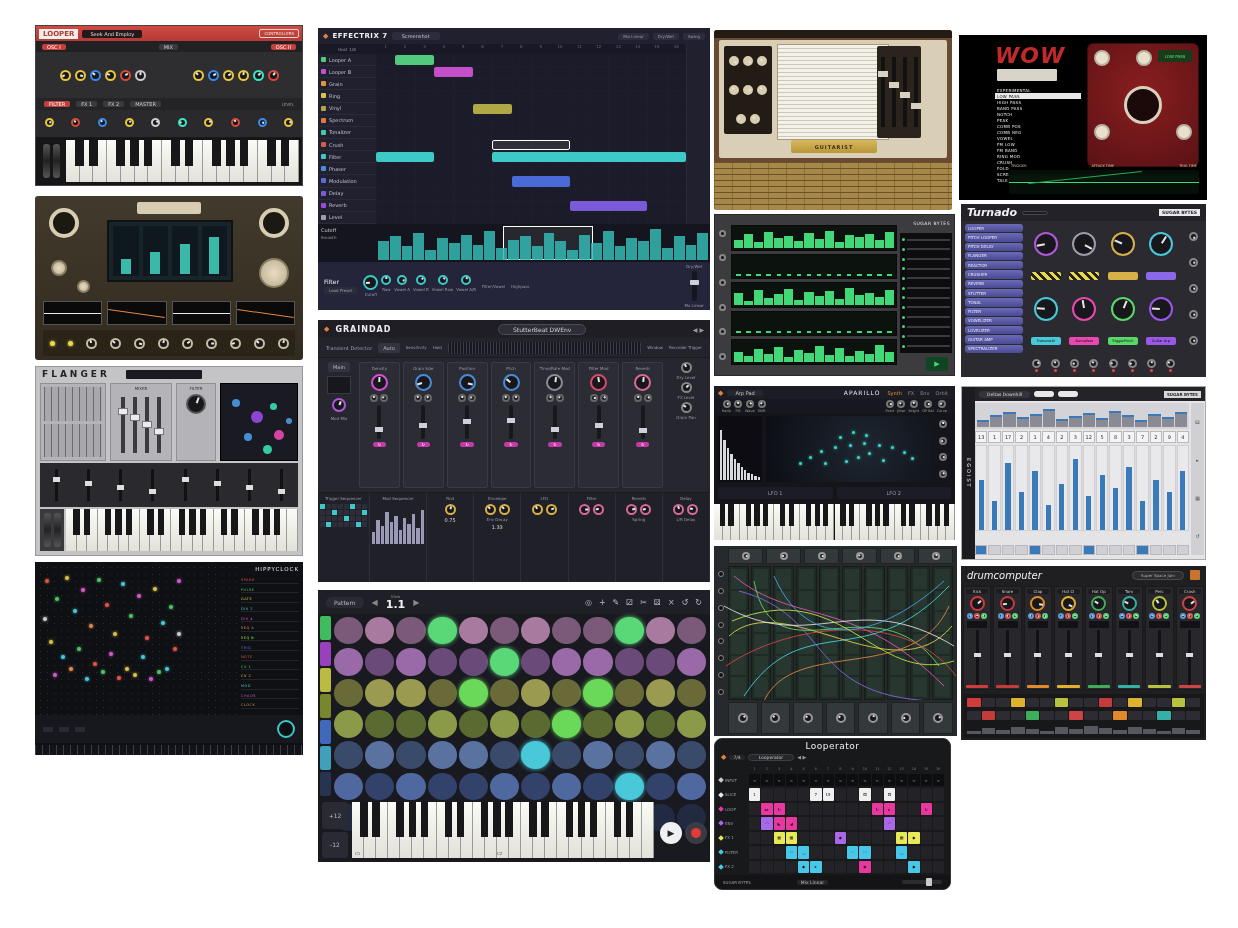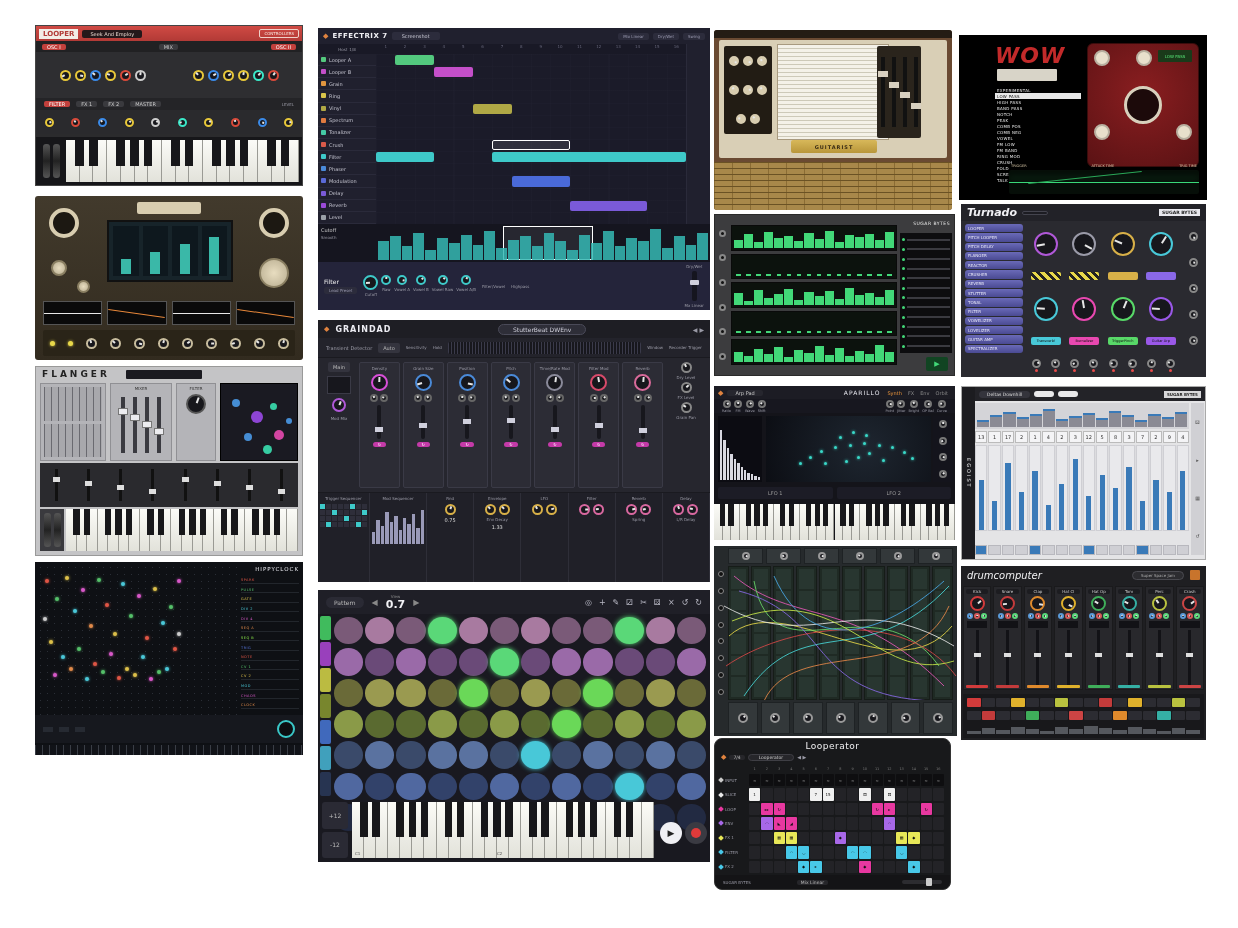--- a/index.html
+++ b/index.html
@@ -1610,21 +1610,21 @@
   </div>
   <div class="ne-ruler"></div>
 </section>
 
 <section class="panel" id="p-cons">
   <div class="co-top">
     <span class="co-pat">Pattern</span>
     <span class="co-arr">◀</span>
     <span class="co-viewwrap">
       <span class="co-view">View</span>
-      <span class="co-pos">0.7</span>
+      <span class="co-pos">1.1</span>
     </span>
     <span class="co-arr">▶</span>
     <span id="co-tools">
         <div class="co-tool">◎</div>
         <div class="co-tool">+</div>
         <div class="co-tool">✎</div>
         <div class="co-tool">⚂</div>
         <div class="co-tool">✂</div>
         <div class="co-tool">⚄</div>
         <div class="co-tool">×</div>

